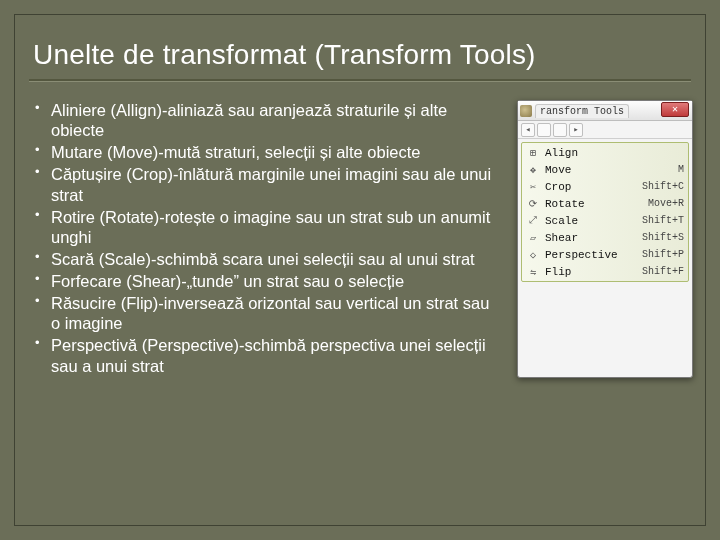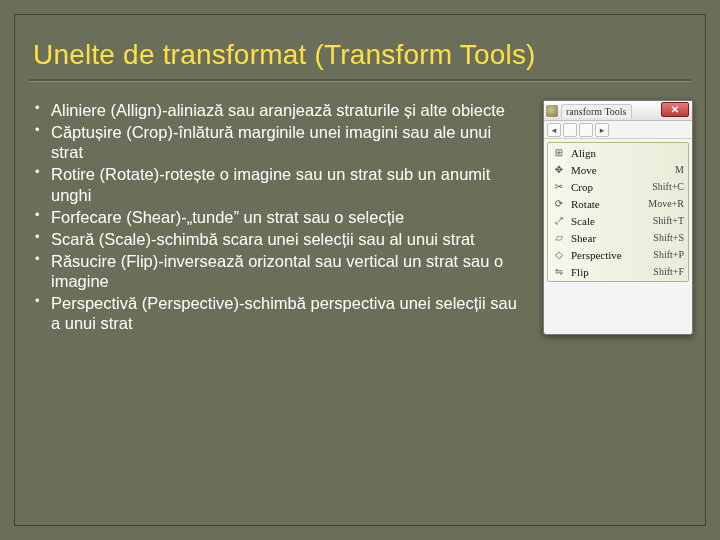--- a/index.html
+++ b/index.html
@@ -12,21 +12,21 @@
     position: relative;
   }
   .slide {
     position: absolute;
     left: 14px; top: 14px;
     width: 692px; height: 512px;
     border: 1px solid #3f4233;
   }
   .title {
     font-size: 28px;
-    color: #fde047;
+    color: #ffffff;
     padding: 24px 18px 8px 18px;
     font-weight: 400;
     letter-spacing: 0.2px;
   }
   .title-underline {
     margin: 0 14px;
     border-top: 2px solid #54573f;
     border-bottom: 1px solid #8a8d75;
     height: 0;
   }
@@ -50,28 +50,28 @@
   .bullets li::before {
     content: "•";
     position: absolute;
     left: 2px;
     top: 0;
     color: #fff;
     font-size: 13px;
   }
   
   .panel {
-    width: 150px;
+    width: 176px;
     background: #f4f4f4;
     border: 1px solid #7a7a7a;
     border-radius: 3px;
     box-shadow: 0 2px 6px rgba(0,0,0,0.45);
     color: #000;
     font-size: 11px;
-    font-family: Liberation Serif, serif;
+    font-family: Liberation Mono, monospace;
   }
   .panel-titlebar {
     height: 20px;
     background: linear-gradient(#fdfdfd,#e3e3e3);
     border-bottom: 1px solid #bdbdbd;
     display: flex;
     align-items: center;
     padding: 0 3px;
     position: relative;
   }
@@ -142,24 +142,25 @@
 <body>
 
 <div class="slide">
   <div class="title">Unelte de transformat (Transform Tools)</div>
   <div class="title-underline"></div>
 
   <div class="content-row">
 
     <ul class="bullets">
       <li>Aliniere (Allign)-aliniază sau aranjează straturile și alte obiecte</li>
+      <li>Mutare (Move)-mută straturi, selecții și alte obiecte</li>
       <li>Căptușire (Crop)-înlătură marginile unei imagini sau ale unui strat</li>
       <li>Rotire (Rotate)-rotește o imagine sau un strat sub un anumit unghi</li>
+      <li>Scară (Scale)-schimbă scara unei selecții sau al unui strat</li>
       <li>Forfecare (Shear)-„tunde” un strat sau o selecție</li>
-      <li>Scară (Scale)-schimbă scara unei selecții sau al unui strat</li>
       <li>Răsucire (Flip)-inversează orizontal sau vertical un strat sau o imagine</li>
       <li>Perspectivă (Perspective)-schimbă perspectiva unei selecții sau a unui strat</li>
     </ul>
 
     <div class="panel">
       <div class="panel-titlebar">
         <span class="logo"></span>
         <span class="tab">ransform Tools</span>
         <span class="panel-close">✕</span>
       </div>

